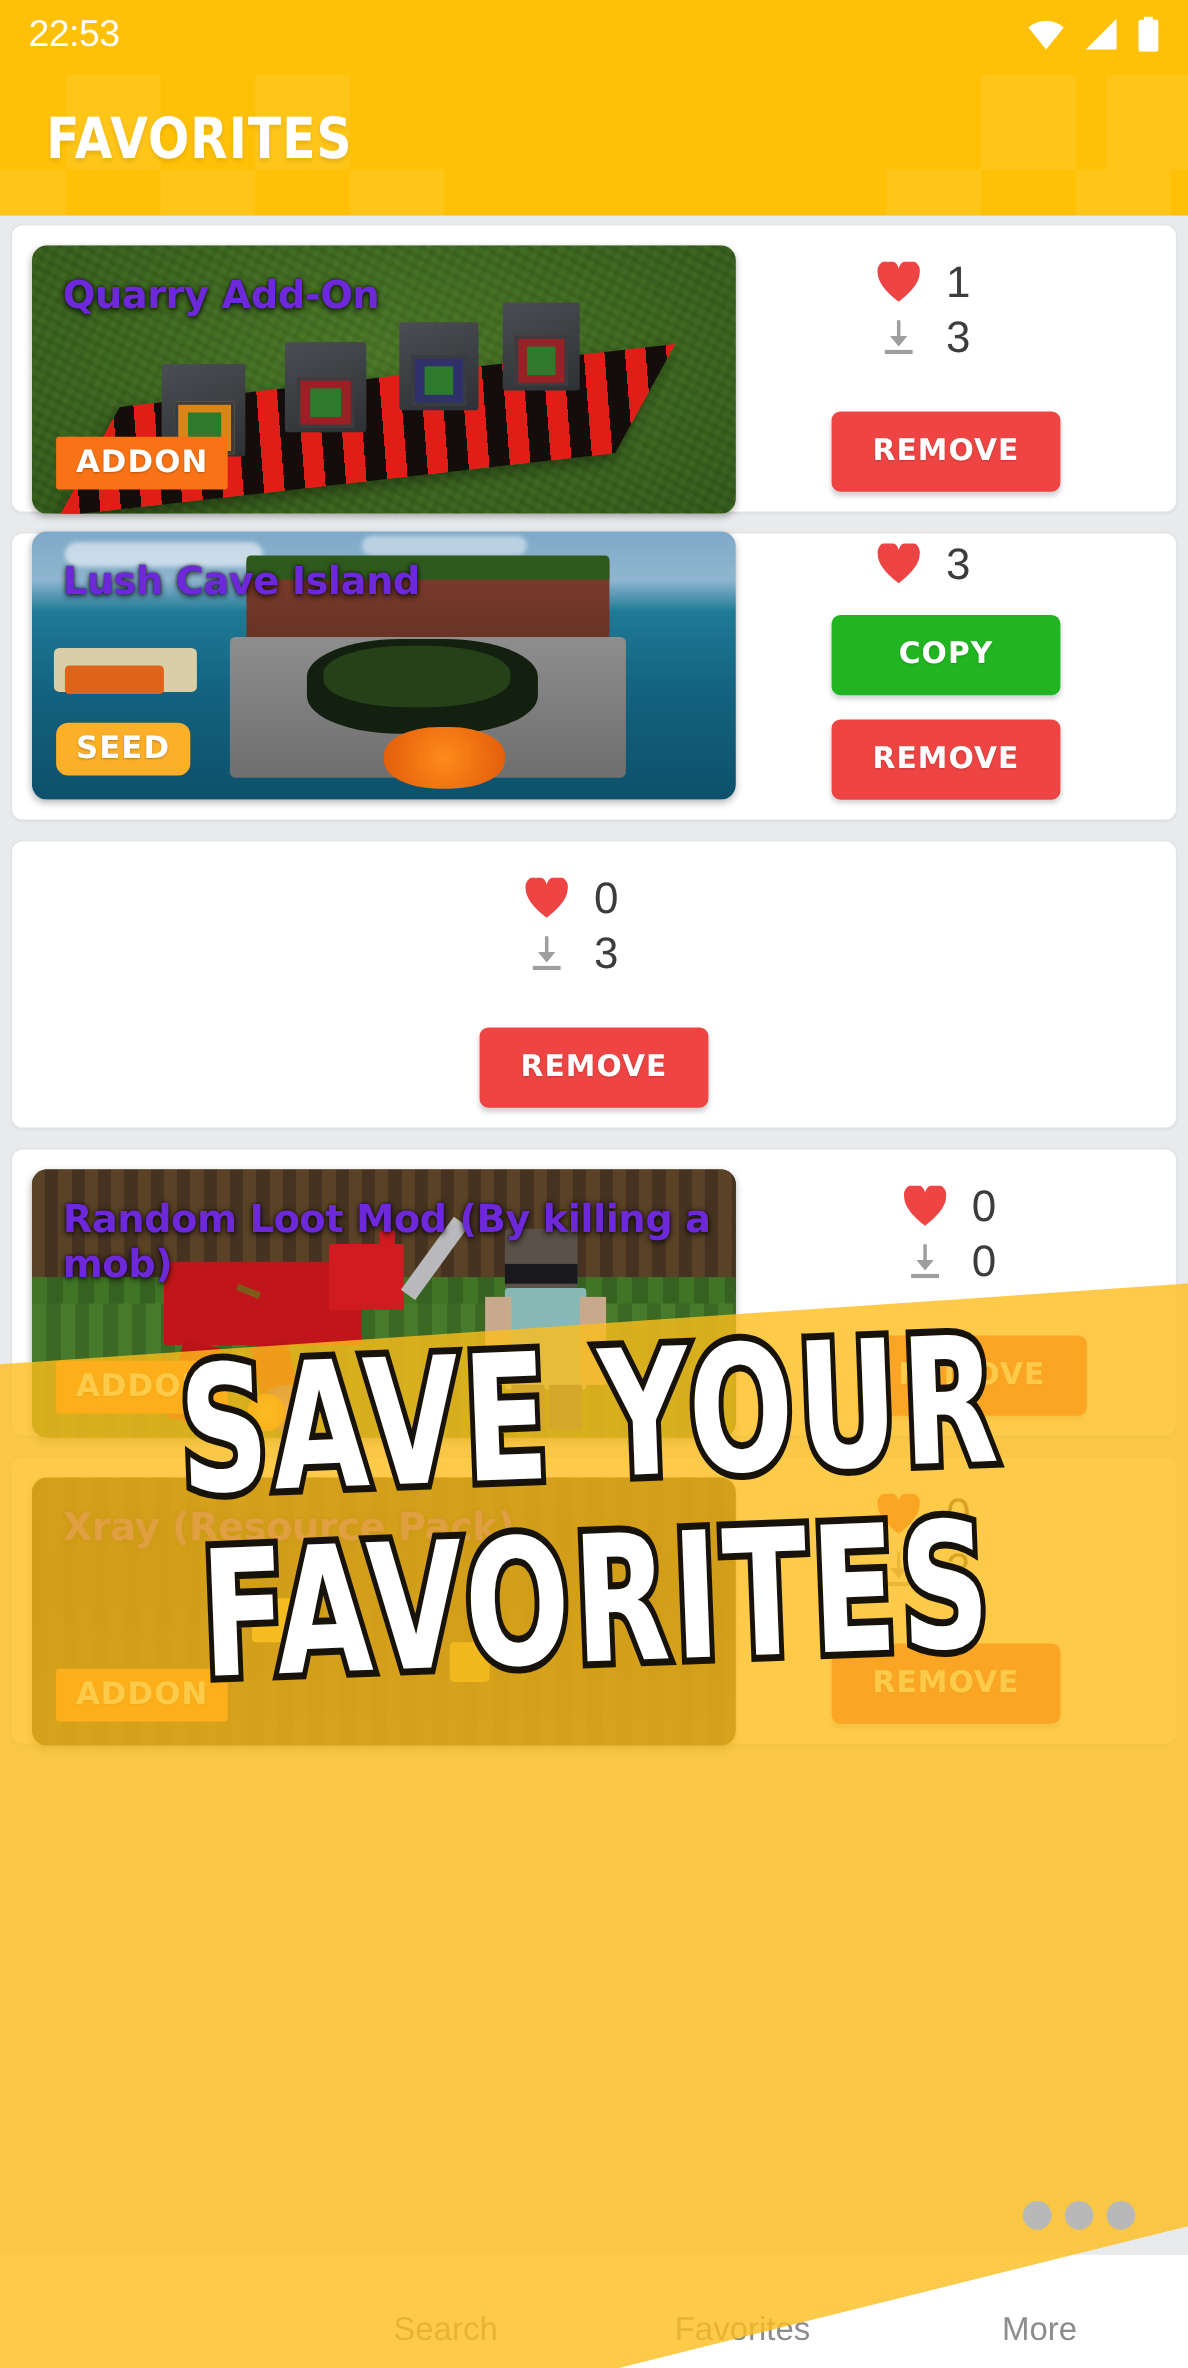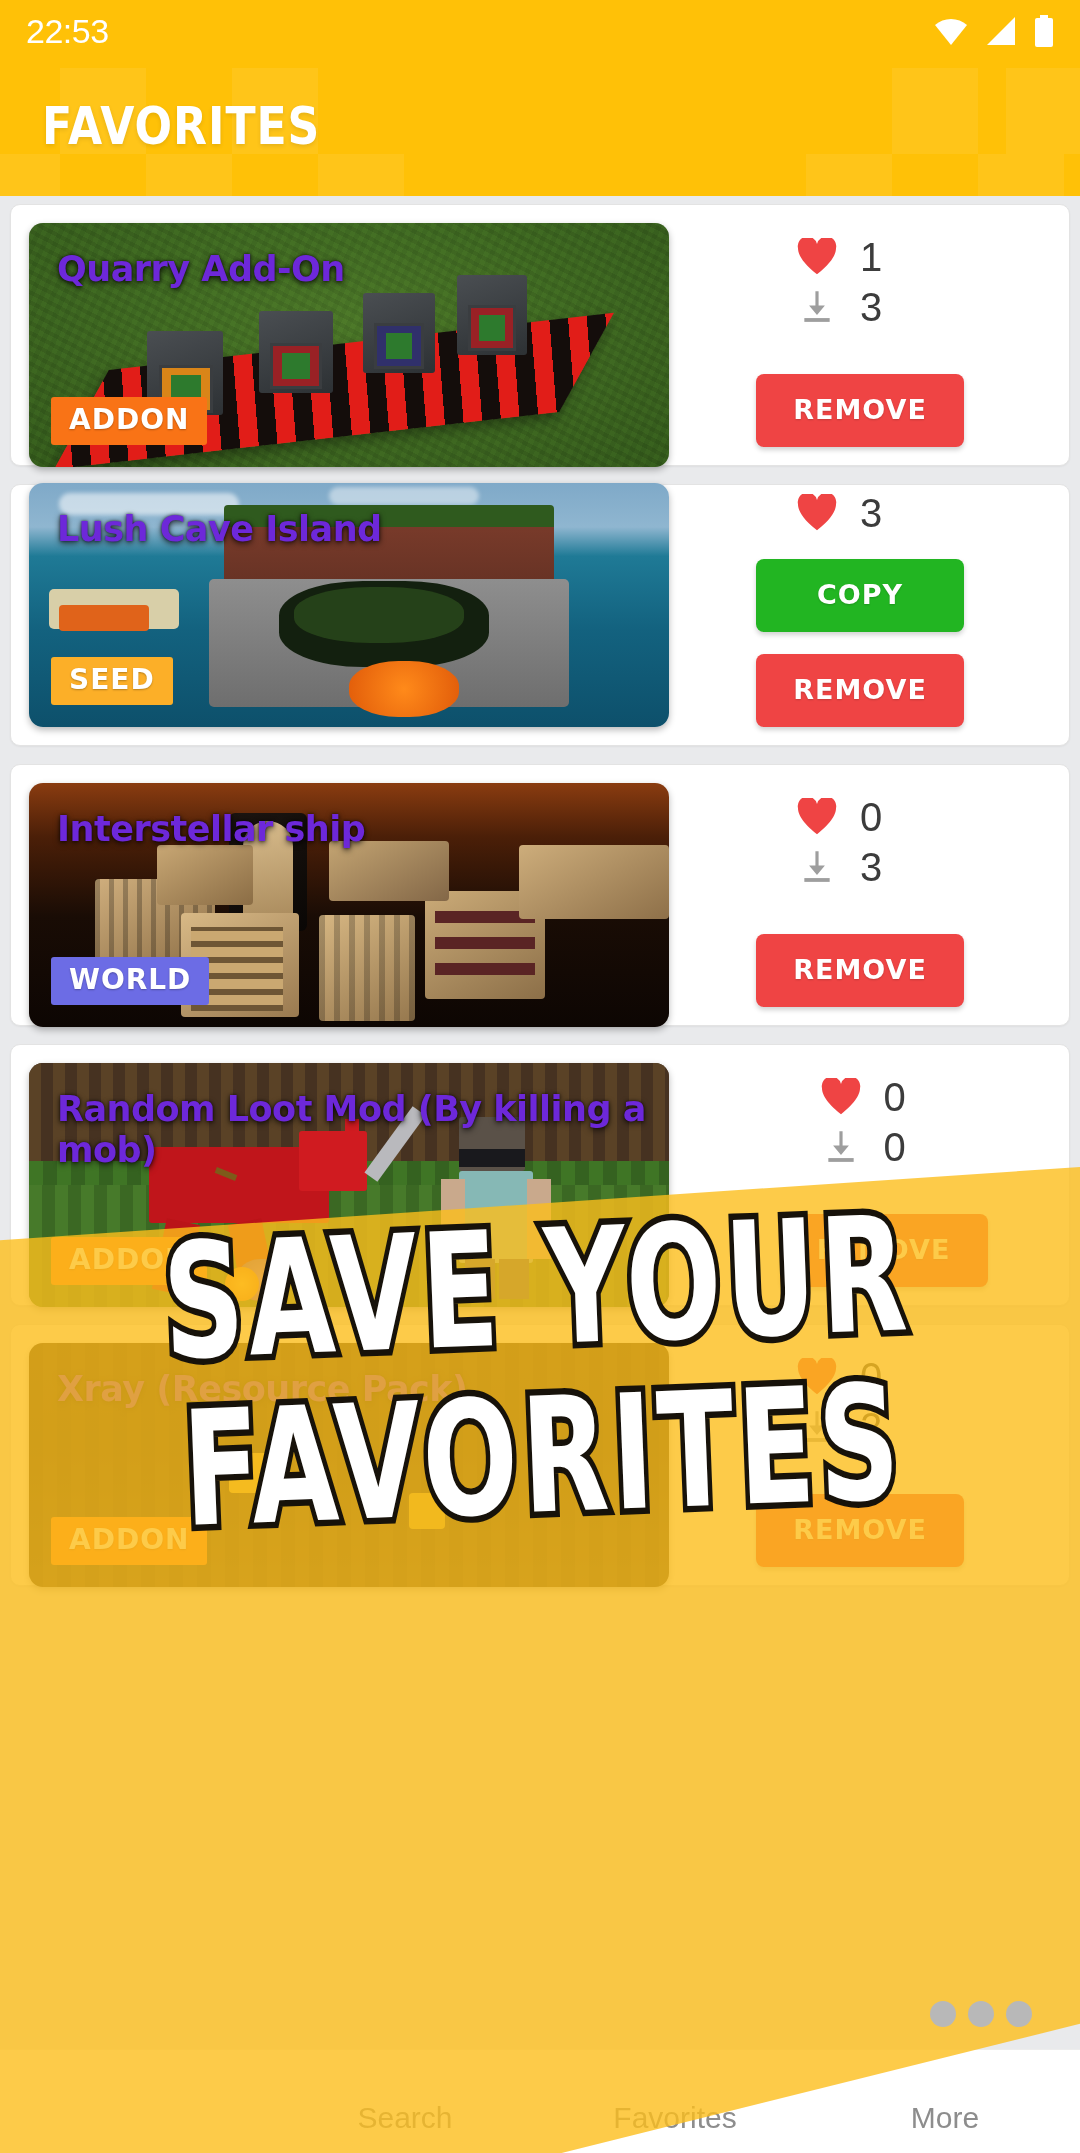--- a/index.html
+++ b/index.html
@@ -74,21 +74,21 @@
   }
   .badge{
     position:absolute; left:22px; bottom:22px; z-index:2;
     padding:9px 18px 11px 18px; border-radius:3px;
     color:#fff; font-size:28px; font-weight:bold;
     font-family:"DejaVu Sans", sans-serif;
     letter-spacing:1px; line-height:1;
     text-shadow:0 1px 2px rgba(0,0,0,0.28);
   }
   .badge.addon{ background:#F97316; }
-  .badge.seed{ background:#FCAF28; }
+  .badge.seed{ background:#FCAF28;border-radius:11px; }
   .badge.world{ background:#6C6CE5; }
 
   .side{
     flex:1; display:flex; flex-direction:column;
     align-items:center; padding-top:14px; min-height:100%;
   }
   .stat{
     display:flex; align-items:center; justify-content:flex-start;
     gap:20px; width:132px; margin-bottom:10px;
   }
@@ -272,41 +272,20 @@
         <span class="num">3</span>
       </div>
       <div class="btn-wrap" style="margin-top:16px;">
         <button class="btn copy">COPY</button>
         <button class="btn remove">REMOVE</button>
       </div>
     </div>
   </div>
 
   <div class="card" style="height:262px;">
-    <div class="thumb" style="height:244px;">
-      <div class="thumb-art" style="background:linear-gradient(180deg,#8a3c10 0%,#4b1f08 22%,#190c05 55%,#0d0603 100%);">
-        <div style="position:absolute;left:200px;top:30px;width:78px;height:118px;background:linear-gradient(150deg,#1b1410,#0a0705);border-radius:6px;"></div>
-        <div style="position:absolute;left:214px;top:38px;width:50px;height:100px;background:linear-gradient(170deg,#d8bc8c,#a98a5c);border-radius:26px 26px 4px 4px;"></div>
-        <div style="position:absolute;left:66px;top:96px;width:120px;height:86px;background:linear-gradient(150deg,#cfae7d,#8e7047);border-radius:4px;"></div>
-        <div style="position:absolute;left:66px;top:96px;width:120px;height:86px;background:repeating-linear-gradient(90deg,rgba(0,0,0,.25) 0 5px,transparent 5px 14px);"></div>
-        <div style="position:absolute;left:128px;top:62px;width:96px;height:60px;background:linear-gradient(150deg,#c8a774,#8b6d45);border-radius:4px;"></div>
-        <div style="position:absolute;left:152px;top:130px;width:118px;height:104px;background:linear-gradient(150deg,#d8b986,#9a7a50);border-radius:4px;"></div>
-        <div style="position:absolute;left:162px;top:144px;width:92px;height:84px;background:repeating-linear-gradient(0deg,#6e5635 0 6px,#caa871 6px 16px);"></div>
-        <div style="position:absolute;left:290px;top:132px;width:96px;height:106px;background:linear-gradient(150deg,#d6b682,#96784e);border-radius:4px;"></div>
-        <div style="position:absolute;left:290px;top:132px;width:96px;height:106px;background:repeating-linear-gradient(90deg,rgba(0,0,0,.22) 0 6px,transparent 6px 15px);"></div>
-        <div style="position:absolute;left:396px;top:108px;width:120px;height:108px;background:linear-gradient(150deg,#cbab78,#8c6f48);border-radius:4px;"></div>
-        <div style="position:absolute;left:406px;top:128px;width:100px;height:12px;background:#5a2424;"></div>
-        <div style="position:absolute;left:406px;top:154px;width:100px;height:12px;background:#5a2424;"></div>
-        <div style="position:absolute;left:406px;top:180px;width:100px;height:12px;background:#5a2424;"></div>
-        <div style="position:absolute;left:300px;top:58px;width:120px;height:60px;background:linear-gradient(150deg,#c3a472,#836747);border-radius:4px;"></div>
-        <div style="position:absolute;left:490px;top:62px;width:150px;height:74px;background:linear-gradient(150deg,#cdad7b,#8e7049);border-radius:4px;"></div>
-      </div>
-      <div class="thumb-title">Interstellar ship</div>
-      <div class="badge world">WORLD</div>
-    </div>
     <div class="side">
       <div class="stat">
         <span class="glyph">
           <svg width="42" height="38" viewBox="0 0 24 22">
               <path d="M12 21 C3 14 1 9 1 6 A5.2 5.2 0 0 1 12 3.5 A5.2 5.2 0 0 1 23 6 C23 9 21 14 12 21Z" fill="#EF4444"></path>
             </svg>
         </span>
         <span class="num">0</span>
       </div>
       <div class="stat">

